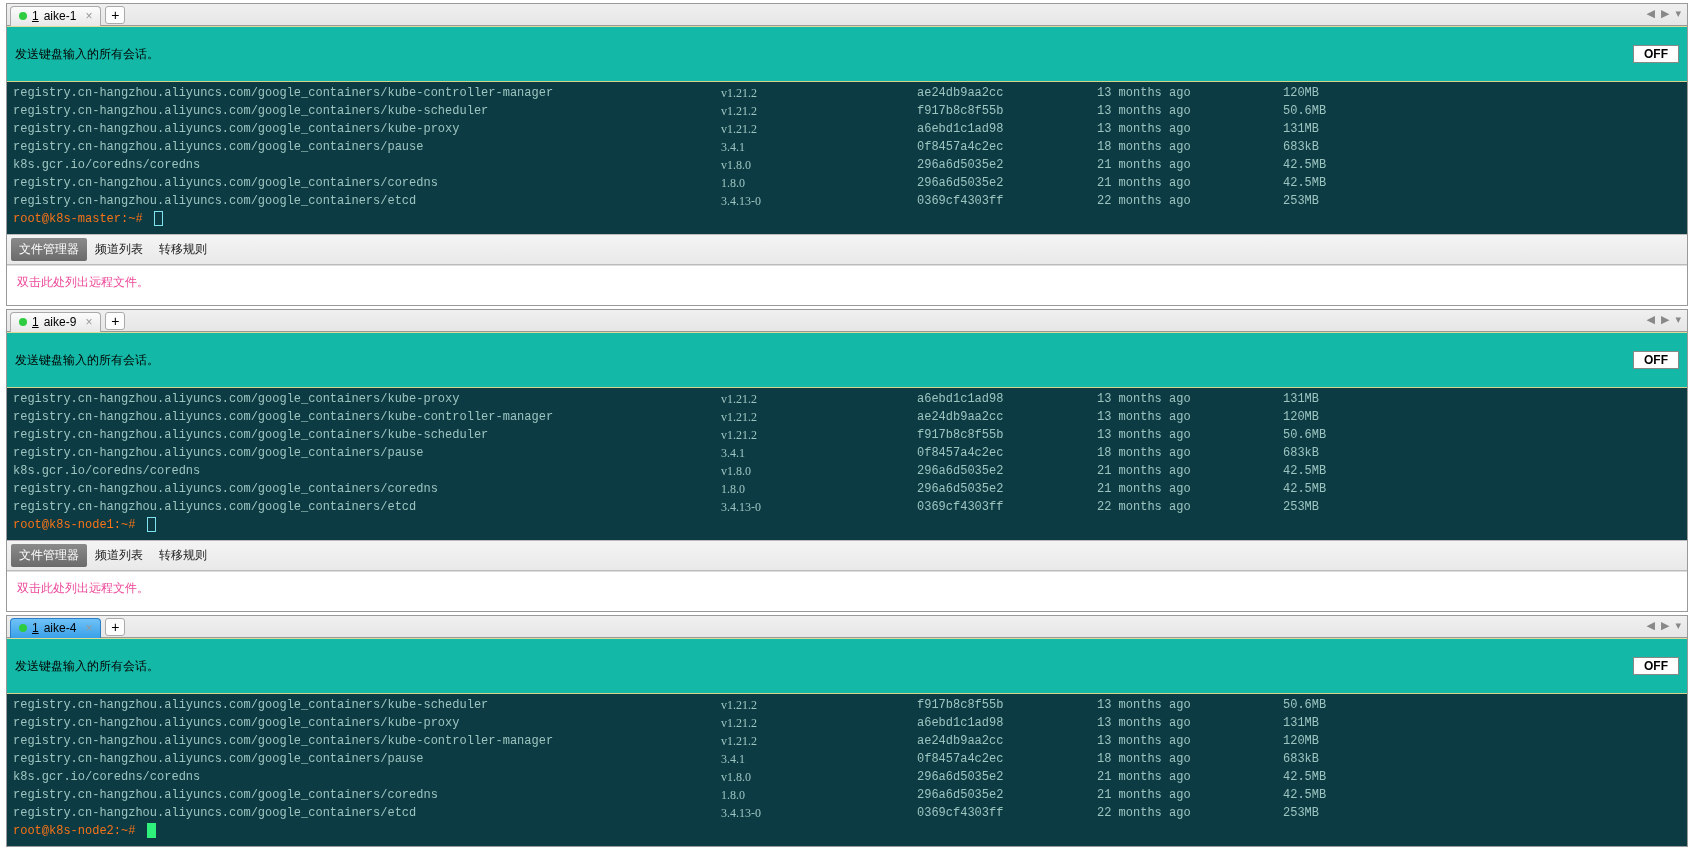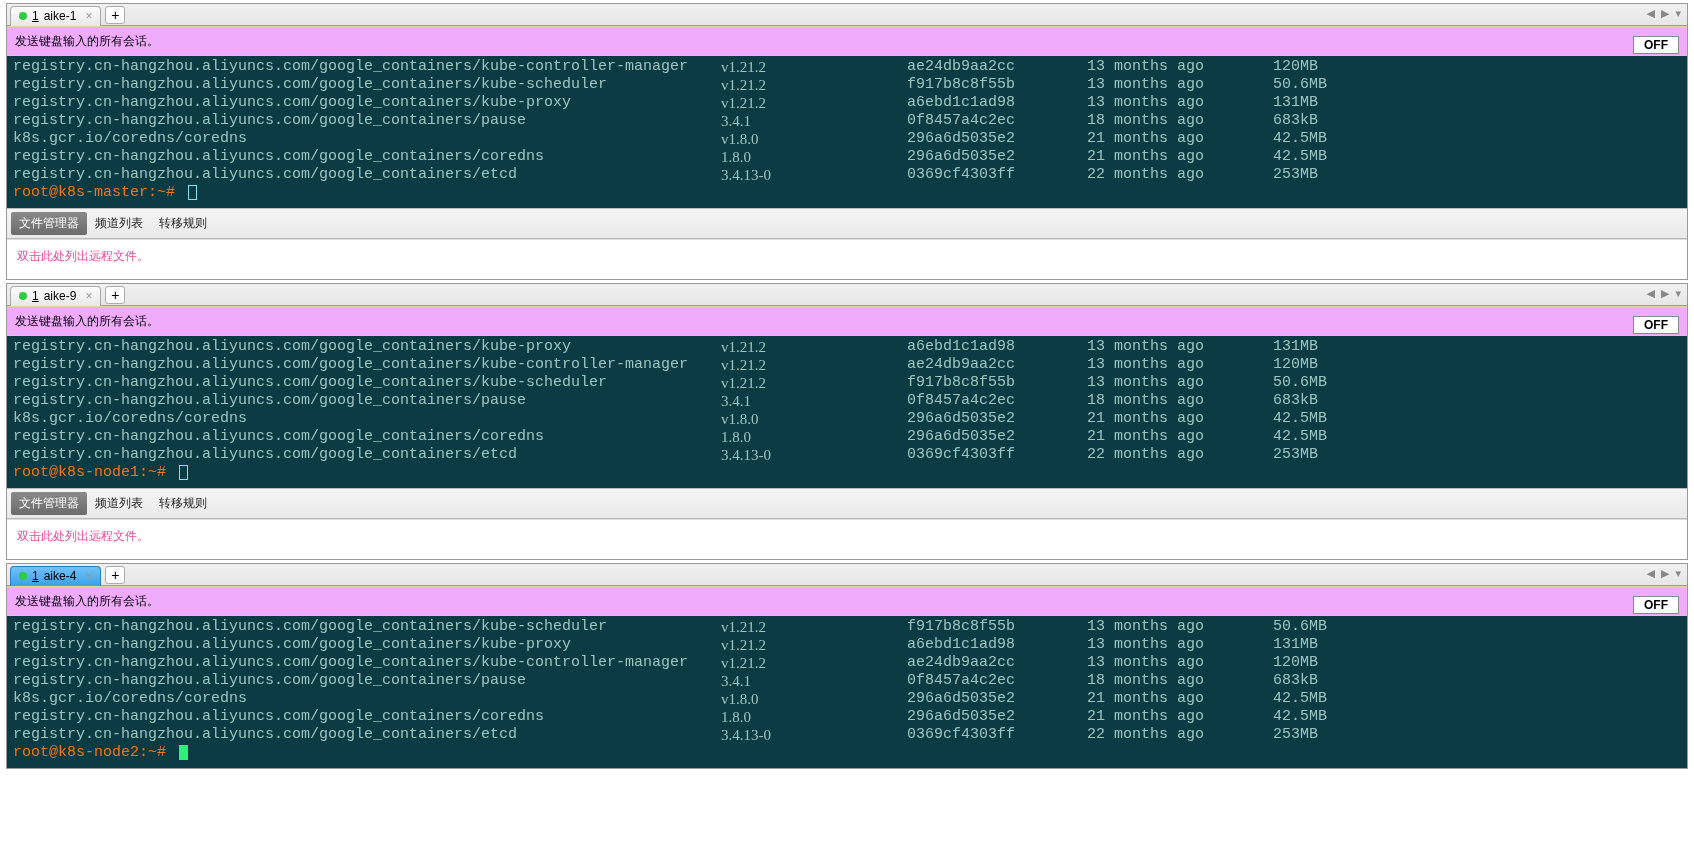--- a/index.html
+++ b/index.html
@@ -9,28 +9,28 @@
 
   .tabbar { background: linear-gradient(#f0f0f0,#e6e6e6); display: flex; align-items: center; height: 22px; border-bottom: 1px solid #999; position: relative;}
   .tab { display: inline-flex; align-items: center; gap: 5px; padding: 2px 8px; border: 1px solid #aaa; border-bottom: none; background: linear-gradient(#fcfcfc,#e8e8e8); border-radius: 4px 4px 0 0; margin-left: 3px; height: 20px; margin-top: 2px; font-size: 12px;}
   .tab.active-blue { background: linear-gradient(#6fc2f7,#3aa0e8); color: #000; border-color: #2a7ec8;}
   .dot { width: 8px; height: 8px; border-radius: 50%; background: #2ecc40; display:inline-block; }
   .tab .close { color:#999; margin-left:4px; }
   .addtab { display:inline-flex; align-items:center; justify-content:center; width:20px; height:18px; border:1px solid #aaa; background:#fdfdfd; border-radius:3px; margin-left:4px; font-size:14px; line-height:14px; cursor:pointer;}
   .tabbar-right { position:absolute; right:4px; top:3px; display:flex; gap:2px; align-items:center;}
   .arrow-btn { color:#888; font-size:11px; padding:0 2px; }
 
-  .banner { background: #f0abfc; border-top:1px solid #e0da9a; border-bottom:1px solid #d8d28f; padding:1px 8px; display:flex; align-items:center; justify-content:space-between; font-size:12px;}
-  .banner .off-btn { border:1px solid #888; background:#fff; padding:1px 10px; font-size:12px; font-weight:bold;margin-top:8px;}
+  .banner { background: #14b8a6; border-top:1px solid #e0da9a; border-bottom:1px solid #d8d28f; padding:18px 8px; display:flex; align-items:flex-end; justify-content:space-between; font-size:12px;}
+  .banner .off-btn { border:1px solid #888; background:#fff; padding:1px 10px; font-size:12px; font-weight:bold;}
 
-  .terminal { background:#0d3b44; color:#9dc5c0; font-family: "Consolas","Courier New",monospace; font-size:15px; line-height:18px; padding:2px 6px 6px 6px; white-space:pre; overflow:hidden;}
+  .terminal { background:#0d3b44; color:#9dc5c0; font-family: "Consolas","Courier New",monospace; font-size:12px; line-height:18px; padding:2px 6px 6px 6px; white-space:pre; overflow:hidden;}
   .terminal .row { display:flex; }
   .terminal .c-repo { width: 708px; flex:none; }
   .terminal .c-tag  { width: 186px; flex:none;font-family:Liberation Serif, serif; }
-  .terminal .c-id   { width: 180px; flex:none; }
+  .terminal .c-id   { width: 180px; flex:none;margin-left:10px; }
   .terminal .c-age  { width: 186px; flex:none; }
   .terminal .c-size { flex:none; }
   .terminal .prompt { color:#f97316; }
   .cursor-line { display:inline-block; width:9px; height:15px; border:1px solid #7fe3f0; margin-left:4px; vertical-align:middle;}
   .cursor-block { display:inline-block; width:9px; height:15px; background:#2ef07a; margin-left:4px; vertical-align:middle;}
 
   .subtabs { background: linear-gradient(#f4f4f4,#e9e9e9); border-top:1px solid #bbb; border-bottom:1px solid #bbb; padding:3px 4px; font-size:12px; display:flex; gap:0;}
   .subtabs .stab { padding:3px 8px; color:#222; cursor:pointer;text-align:right; }
   .subtabs .stab.active { background: linear-gradient(#8a8a8a,#6b6b6b); color:#fff; border-radius:2px;}
   .filepanel { background:#fff; padding:8px 10px 14px; color:#ec4899; border-top:1px solid #ddd;}

